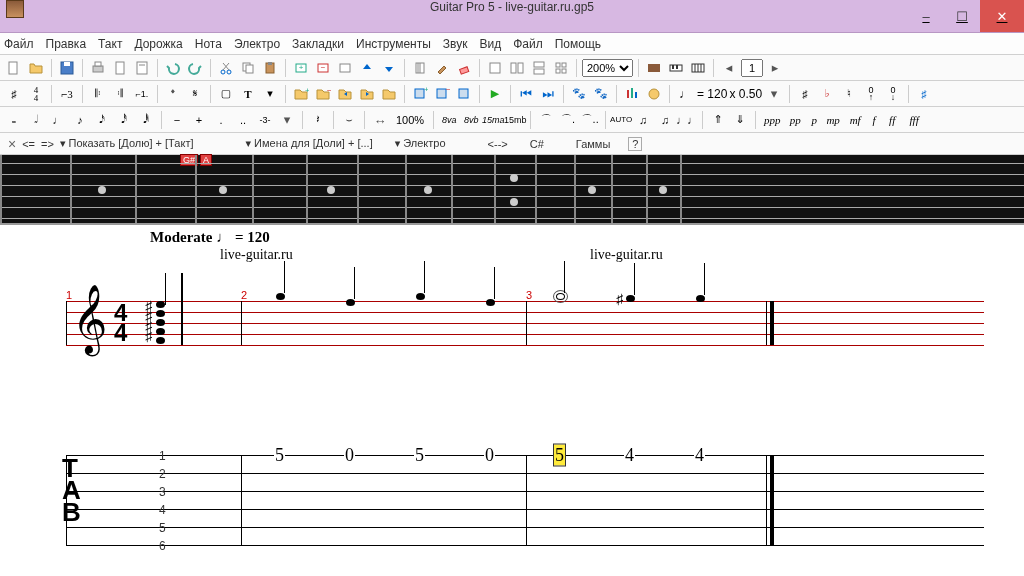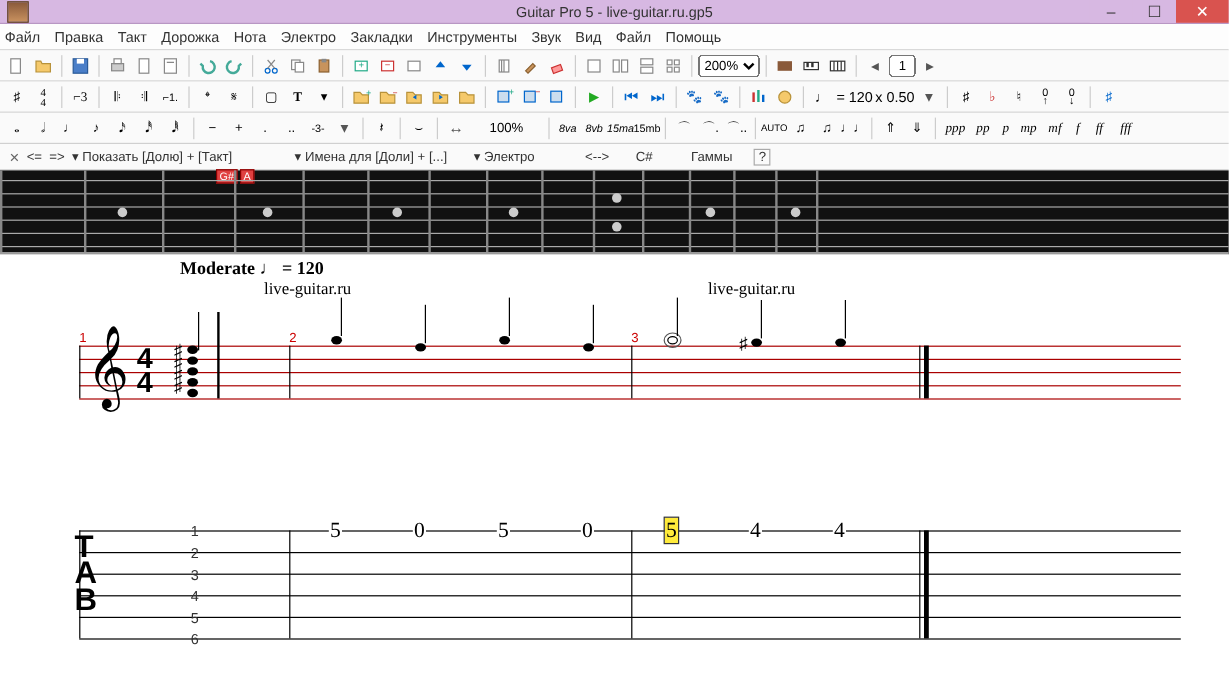--- a/index.html
+++ b/index.html
@@ -1,17 +1,17 @@
 <!DOCTYPE html>
 <html><head>
 <meta charset="utf-8">
 <style>
 * { margin: 0; padding: 0; box-sizing: border-box; font-family: "Segoe UI", Tahoma, sans-serif; }
 html, body { width: 1024px; height: 576px; overflow: hidden; background: #fff; }
-.titlebar { background: #d7b8e2; height: 20px; display: flex; align-items: center; position: relative; border-bottom: 1px solid #b897c4; }
+.titlebar { background: #d7b8e2; height: 33px; display: flex; position: relative; border-bottom: 1px solid #b897c4; text-decoration: underline; }
 .titlebar .title { position: absolute; left: 50%; transform: translateX(-50%); color: #333; font-size: 12px; }
 .titlebar .icon { width: 18px; height: 18px; margin-left: 6px; background: linear-gradient(#8a5a3a,#c8915f); border: 1px solid #5a3a1a; }
 .titlebar .win-btns { margin-left: auto; display: flex; height: 100%; }
 .titlebar .win-btns div { width: 36px; height: 100%; display: flex; align-items: center; justify-content: center; font-size: 13px; color: #333; }
 .titlebar .win-btns .min, .titlebar .win-btns .max { background: #d7b8e2; }
 .titlebar .win-btns .close { background: #d9534f; color: #fff; width: 44px; }
 .menubar { background: #fdfdfd; height: 22px; display: flex; align-items: center; padding: 0 4px; border-bottom: 1px solid #d0d0d0; font-size: 12px; }
 .menubar span { margin-right: 12px; color: #333; cursor: default; }
 .toolbar { background: #fafafa; display: flex; align-items: center; padding: 2px 4px; border-bottom: 1px solid #d0d0d0; height: 26px; font-size: 11px; gap: 2px; }
 .toolbar .sep { width: 1px; height: 18px; background: #ccc; margin: 0 3px; }
@@ -367,21 +367,21 @@
   <span class="tbtn">.</span>
   <span class="tbtn">..</span>
   <span class="tbtn" style="font-size:9px">-3-</span>
   <span class="tbtn small-icon">▾</span>
   <span class="sep"></span>
   <span class="tbtn">𝄽</span>
   <span class="sep"></span>
   <span class="tbtn">⌣</span>
   <span class="sep"></span>
   <span class="tbtn small-icon">↔</span>
-  <span style="font-size:11px;margin:0 16px">100%</span>
+  <span style="font-size:11px;margin:0 4px">100%</span>
   <span class="sep"></span>
   <span class="fx" style="font-style:italic;font-size:9px;width:20px">8va</span>
   <span class="fx" style="font-style:italic;font-size:9px;width:20px">8vb</span>
   <span class="fx" style="font-style:italic;font-size:9px;width:20px">15ma</span>
   <span class="fx" style="font-size:9px;width:20px">15mb</span>
   <span class="sep"></span>
   <span class="tbtn">⌒</span>
   <span class="tbtn">⌒.</span>
   <span class="tbtn">⌒..</span>
   <span class="sep"></span>

